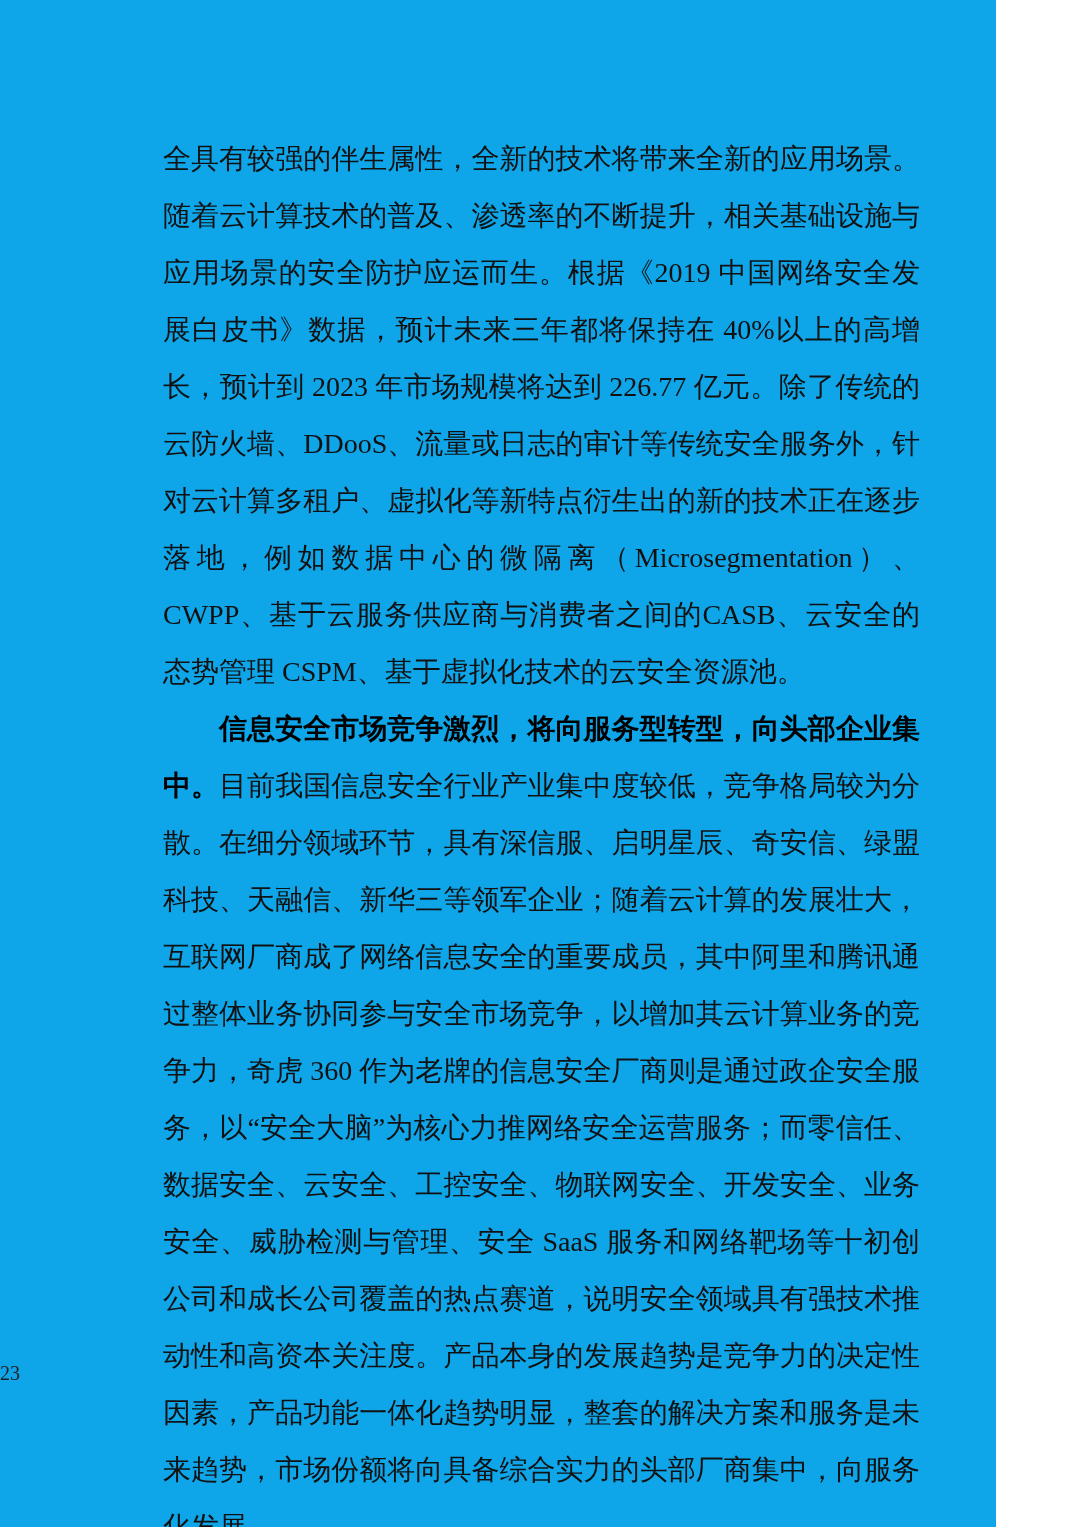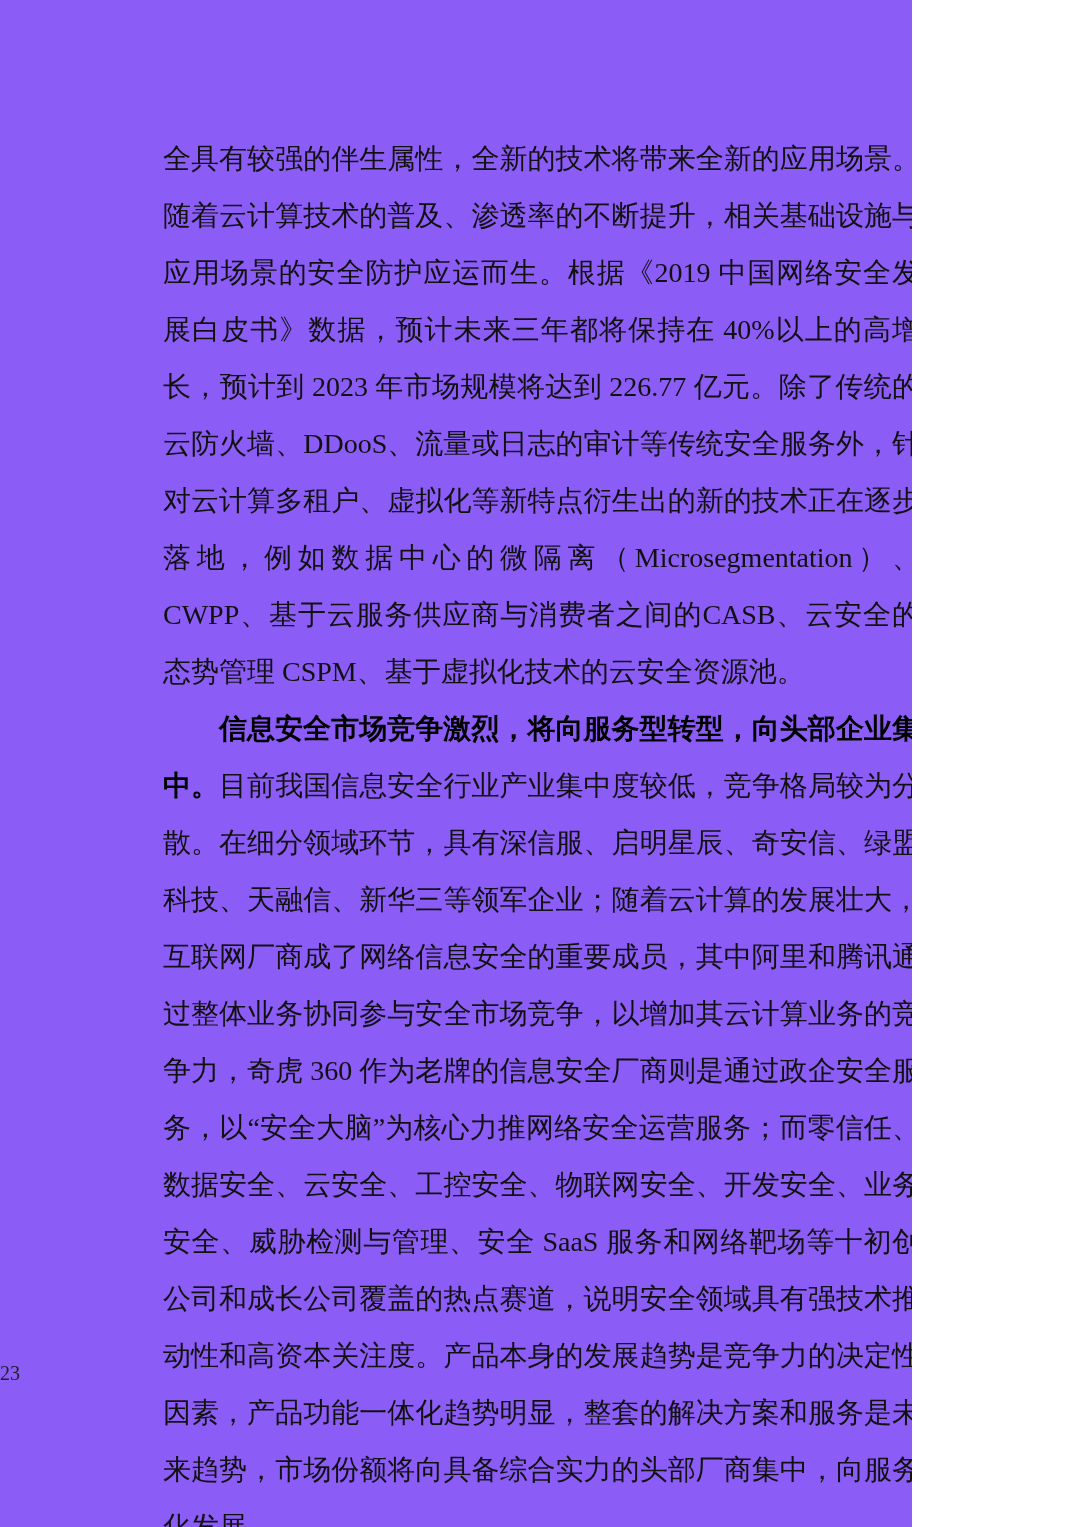--- a/index.html
+++ b/index.html
@@ -13,23 +13,23 @@
     height: 1527px;
     position: relative;
     font-family: "Liberation Serif", "DejaVu Serif", serif;
     color: #1a1a1a;
   }
 
   .page {
     position: absolute;
     top: 0;
     left: 0;
-    width: 912px;
+    width: 996px;
     height: 1527px;
-    background: #8b5cf6;
+    background: #0ea5e9;
     overflow: hidden;
   }
 
   .content {
     position: absolute;
     top: 130px;
     left: 163px;
     width: 757px;
   }
 

